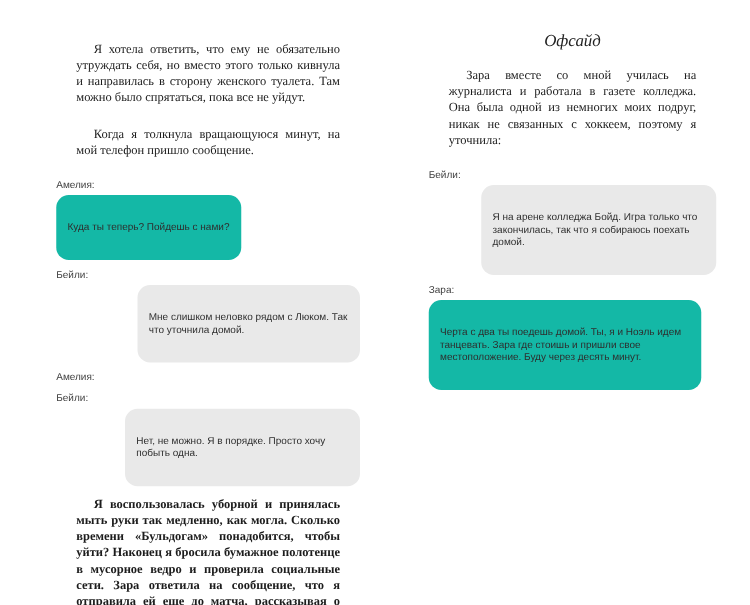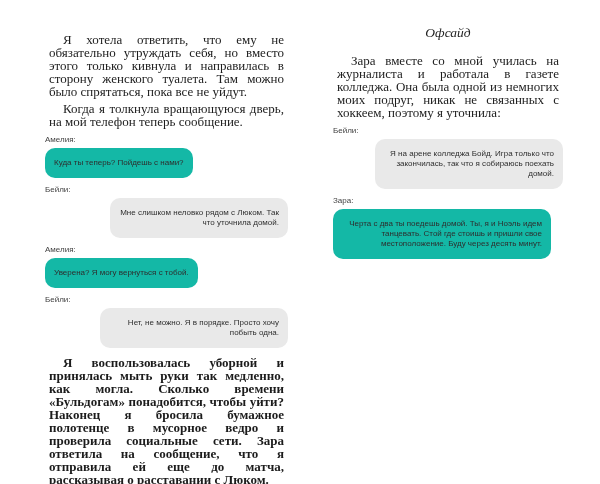--- a/index.html
+++ b/index.html
@@ -2,82 +2,79 @@
 <html lang="ru"><head>
 <meta charset="utf-8">
 <style>
   html,body{margin:0;padding:0;background:#ffffff;}
   .spread{
     position:relative;width:600px;height:484px;background:#ffffff;
     font-family:"Liberation Serif", serif;color:#1d1d1d;overflow:hidden;
   }
   .page{position:absolute;top:20px;}
   .page-left{left:45px;width:243px;}
-  .page-right{left:333px;width:230px;}
+  .page-right{left:343px;width:230px;}
 
   .running-head{
     font-family:"Liberation Sans", sans-serif;
     font-size:8px;letter-spacing:1.6px;color:#5c5c5c;
     text-align:center;margin-top:8px;
   }
   .chapter-title{
     font-family:"Liberation Serif", serif;font-style:italic;
     font-size:13.5px;color:#222;text-align:center;margin-top:5px;
   }
   .para{
-    font-size:13px;line-height:13px;text-align:justify;
-    text-indent:14px;margin:4px;color:#1c1c1c;hyphens:auto;
+    font-size:10px;line-height:13px;text-align:justify;
+    text-indent:14px;margin:16px;color:#1c1c1c;hyphens:auto;
   }
   .para.first{margin-top:13px;}
   .para.after-chat{margin-top:8px;font-weight:bold;}
 
   .chat{font-family:"Liberation Sans", sans-serif;}
   .msg-label{
     font-size:8px;color:#3f3f3f;margin:7px 0 3px;line-height:10px;
   }
   .msg-label.right{}
   .bubble-row{display:flex;}
   .bubble-row.right{justify-content:flex-end;}
   .bubble{
     font-size:8px;line-height:10px;color:#2e2e2e;
-    padding:10px 9px;border-radius:10px;max-width:170px;
-    text-align:right;
+    padding:21px 9px;border-radius:10px;max-width:170px;
+    text-align:left;
   }
   .bubble.from-other{background:#14b8a6;}
   .bubble.from-me{background:#e9e9e9;}
   .bubble.narrow{max-width:160px;}
   .bubble.wide{max-width:200px;}
   .bubble.nowrap{white-space:nowrap;max-width:none;}
   .chat1{margin-top:2px;}
 </style>
 </head>
 <body>
 
 <div class="spread">
 
   <div class="page page-left">
 
     <p class="para first" lang="ru">Я хотела ответить, что ему не обязательно утруждать себя, но вместо этого только кивнула и направилась в сторону женского туалета. Там можно было спрятаться, пока все не уйдут.</p>
-    <p class="para" lang="ru">Когда я толкнула вращающуюся дверь, на мой телефон теперь сообщение.</p>
+    <p class="para" lang="ru">Когда я толкнула вращающуюся минут, на мой телефон пришло сообщение.</p>
 
     <div class="chat chat1">
       <div class="msg-label">Амелия:</div>
       <div class="bubble-row left">
         <div class="bubble from-other">Куда ты теперь? Пойдешь с нами?</div>
       </div>
 
       <div class="msg-label right">Бейли:</div>
       <div class="bubble-row right">
         <div class="bubble from-me narrow">Мне слишком неловко рядом с Люком. Так что уточнила домой.</div>
       </div>
 
       <div class="msg-label">Амелия:</div>
-      <div class="bubble-row left">
-        <div class="bubble from-other">Уверена? Я могу вернуться с тобой.</div>
-      </div>
 
       <div class="msg-label right">Бейли:</div>
       <div class="bubble-row right">
         <div class="bubble from-me">Нет, не можно. Я в порядке. Просто хочу побыть одна.</div>
       </div>
     </div>
 
     <p class="para after-chat" lang="ru">Я воспользовалась уборной и принялась мыть руки так медленно, как могла. Сколько времени «Бульдогам» понадобится, чтобы уйти? Наконец я бросила бумажное полотенце в мусорное ведро и проверила социальные сети. Зара ответила на сообщение, что я отправила ей еще до матча, рассказывая о расставании с Люком.</p>
 
     <div class="chat">
@@ -97,18 +94,18 @@
     <p class="para first" lang="ru">Зара вместе со мной училась на журналиста и работала в газете колледжа. Она была одной из немногих моих подруг, никак не связанных с хоккеем, поэтому я уточнила:</p>
 
     <div class="chat chat1">
       <div class="msg-label right">Бейли:</div>
       <div class="bubble-row right">
         <div class="bubble from-me">Я на арене колледжа Бойд. Игра только что закончилась, так что я собираюсь поехать домой.</div>
       </div>
 
       <div class="msg-label">Зара:</div>
       <div class="bubble-row left">
-        <div class="bubble from-other wide">Черта с два ты поедешь домой. Ты, я и Ноэль идем танцевать. Стой где стоишь и пришли свое местоположение. Буду через десять минут.</div>
+        <div class="bubble from-other wide">Черта с два ты поедешь домой. Ты, я и Ноэль идем танцевать. Зара где стоишь и пришли свое местоположение. Буду через десять минут.</div>
       </div>
     </div>
   </div>
 
 </div>
 
 </body></html>

